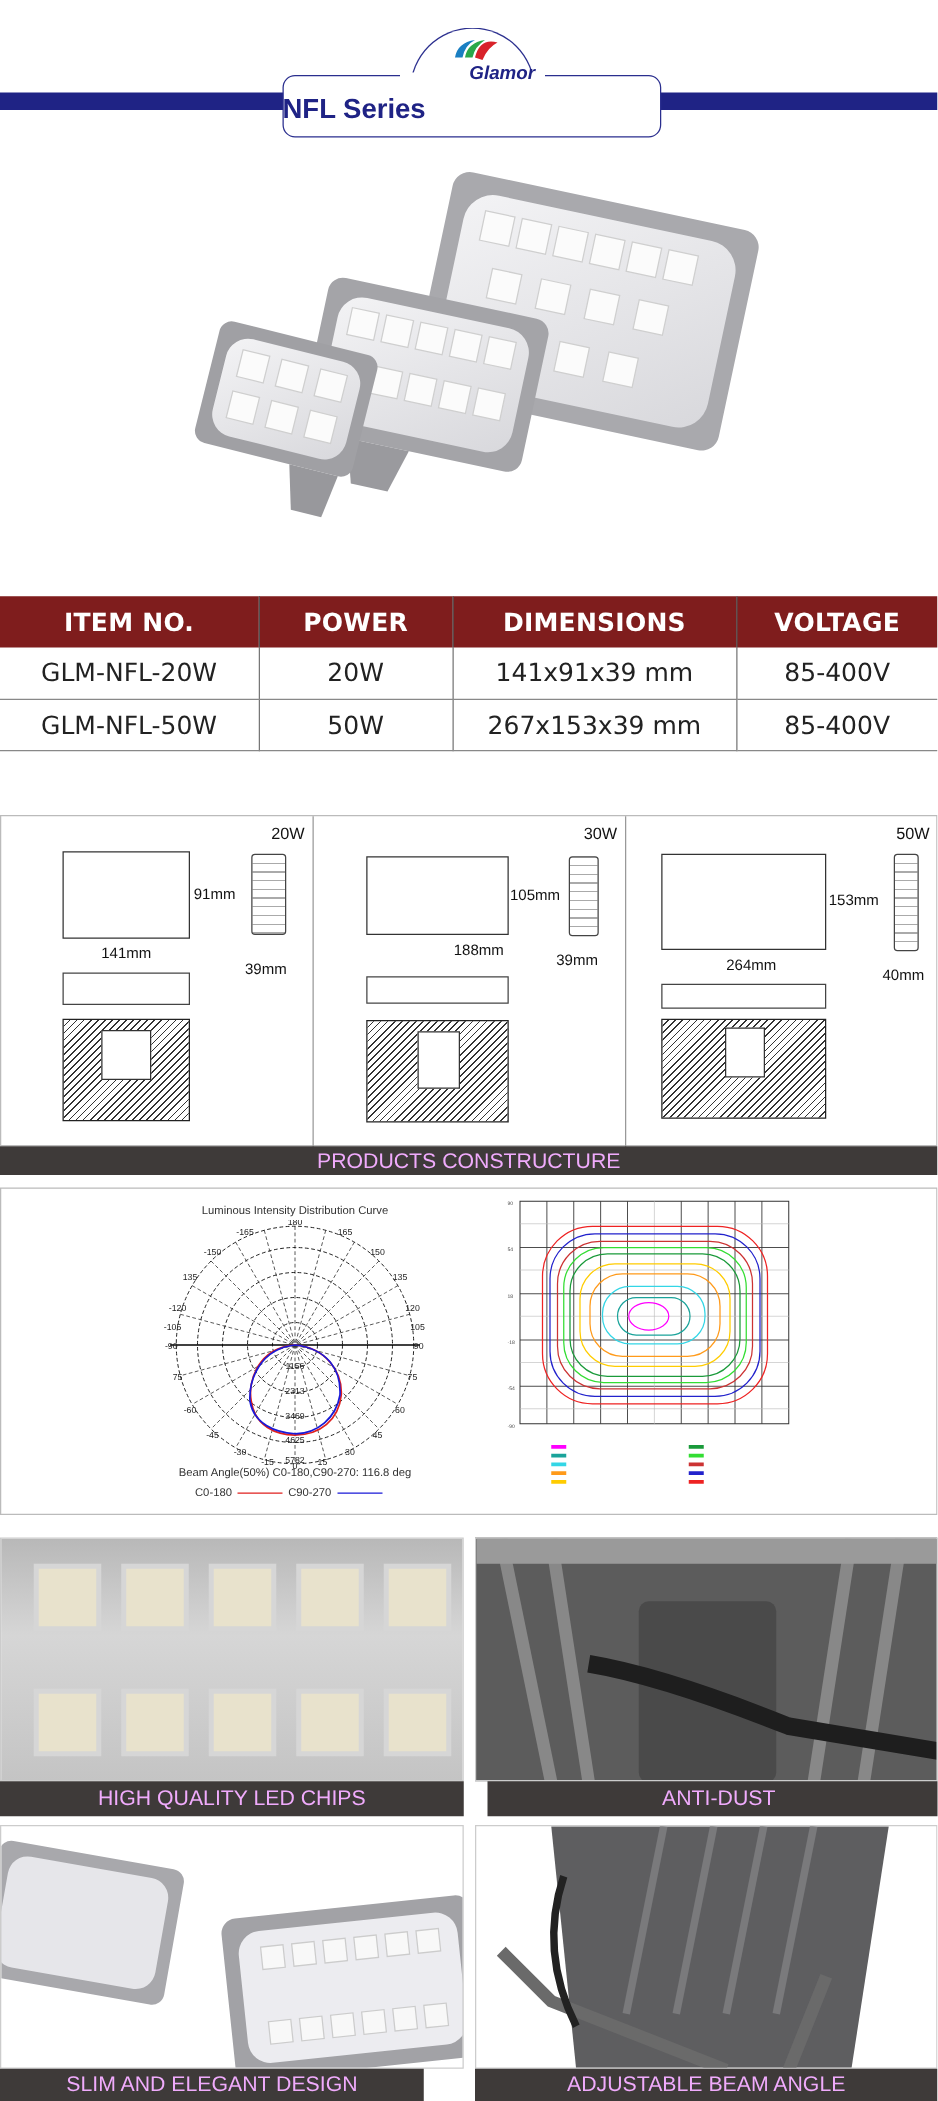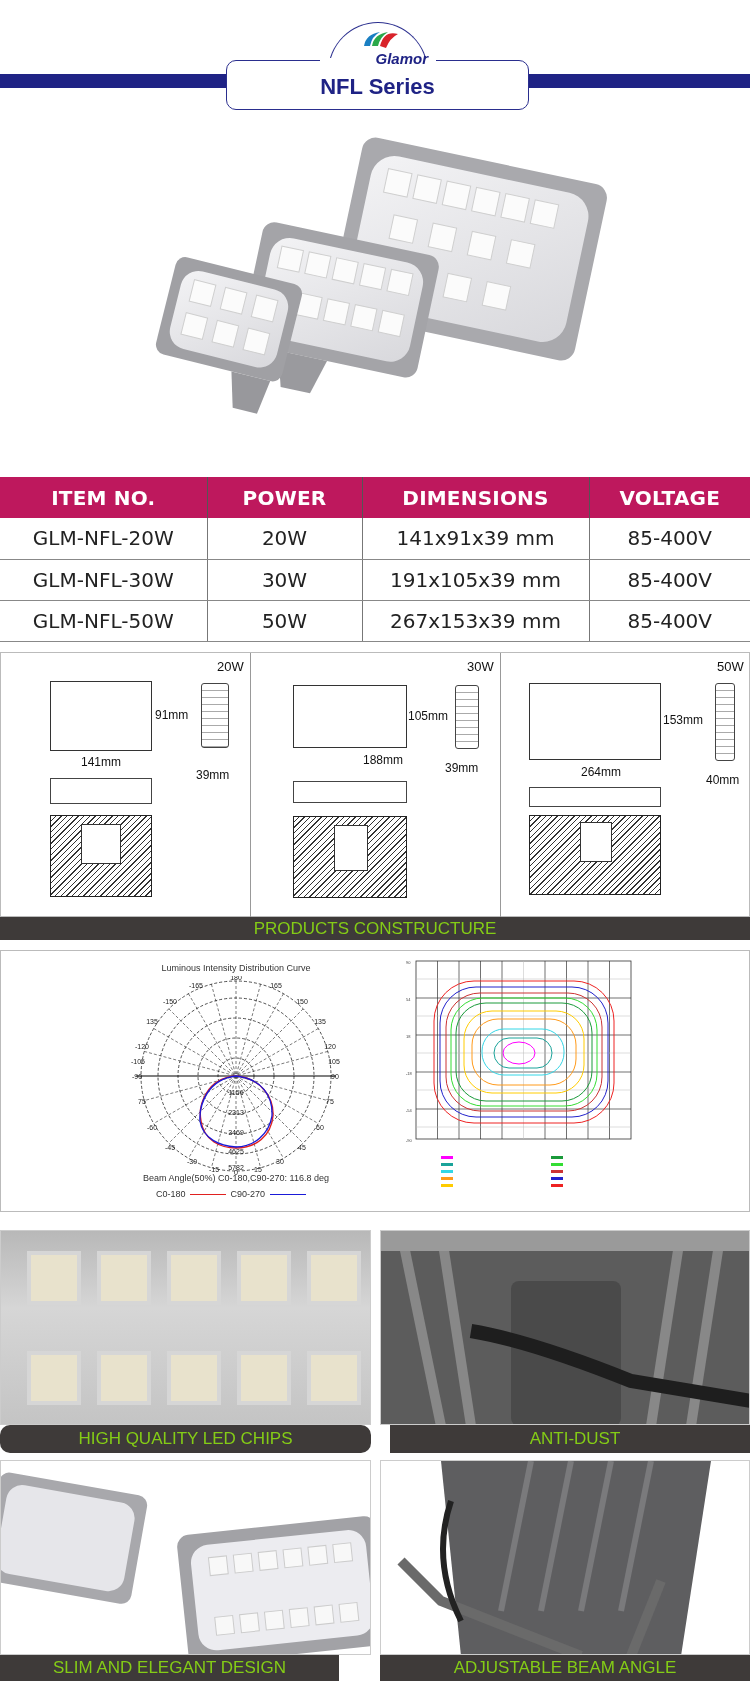--- a/index.html
+++ b/index.html
@@ -5,42 +5,42 @@
   * { box-sizing: border-box; margin: 0; padding: 0; }
   body { width: 750px; height: 1681px; background: #fff; font-family: "Liberation Sans", sans-serif; position: relative; overflow: hidden; }
   .abs { position: absolute; }
 
   
   .hdr-bar { left: 0; top: 74px; width: 750px; height: 14px; background: #1f2385; }
   .hdr-box { left: 226px; top: 60px; width: 303px; height: 50px; background: #fff; border: 1.5px solid #2a2e8e; border-radius: 10px; }
   .hdr-arch { left: 328px; top: 22px; width: 100px; height: 60px; border: 1.5px solid #2a2e8e; border-bottom: none; border-radius: 50px 50px 0 0; background: #fff; }
   .hdr-mask { left: 320px; top: 58px; width: 116px; height: 6px; background: #fff; }
   .logo-text { left: 328px; top: 50px; width: 100px; text-align: right; font-weight: bold; font-style: italic; font-size: 15px; color: #1f2385; }
-  .series-title { left: 226px; top: 74px; width: 303px; text-align: center; font-weight: bold; font-size: 22px; color: #1f2385; }
+  .series-title { left: 226px; top: 74px; width: 303px; font-weight: bold; font-size: 22px; color: #1f2385; }
 
   
   .hero { left: 150px; top: 125px; width: 500px; height: 320px; }
 
   
   .spec-table { left: 0; top: 477px; width: 750px; border-collapse: collapse; }
-  .spec-table th { background: #be185d; color: #fff; font-weight: bold; font-size: 20px; height: 41px; font-family: "DejaVu Sans", sans-serif; letter-spacing: 0.2px; border-right: 1px solid #555; }
+  .spec-table th { background: #7f1d1d; color: #fff; font-weight: bold; font-size: 20px; height: 41px; font-family: "DejaVu Sans", sans-serif; letter-spacing: 0.2px; border-right: 1px solid #555; }
   .spec-table td { font-size: 20px; color: #222; height: 41px; text-align: center; border-right: 1px solid #777; border-bottom: 1px solid #888; font-family: "DejaVu Sans", sans-serif; }
   .spec-table th:last-child, .spec-table td:last-child { border-right: none; }
 
   
   .construct { left: 0; top: 652px; width: 750px; height: 265px; border: 1px solid #bbb; }
   .construct-col { position: absolute; top: 0; height: 265px; border-right: 1px solid #999; }
   .dim-label { position: absolute; font-size: 12px; color: #111; font-family: "Liberation Sans", sans-serif; }
   .watt-label { position: absolute; font-size: 13px; color: #111; }
   .front-rect { position: absolute; border: 1px solid #333; background: #fff; }
   .side-view { position: absolute; border: 1px solid #444; border-radius: 3px; background: repeating-linear-gradient(180deg, #fff 0 6px, #aaa 6px 7px); }
   .bottom-view { position: absolute; border: 1px solid #444; background: #fff; }
   .back-view { position: absolute; border: 1px solid #222; background: repeating-linear-gradient(135deg, #fff 0 3px, #333 3px 4px); }
   .back-inner { position: absolute; background: #fff; border: 1px solid #333; }
-  .banner { position: absolute; background: #3e3a39; color: #84cc16; text-align: center; font-family: "Liberation Sans", sans-serif; font-size: 17px; }
+  .banner { position: absolute; background: #3e3a39; color: #f0abfc; text-align: center; font-family: "Liberation Sans", sans-serif; font-size: 17px; }
 
   
   .chart-area { left: 0; top: 950px; width: 750px; height: 262px; border: 1px solid #bbb; }
   .polar-title { position: absolute; left: 120px; top: 12px; width: 230px; text-align: center; font-size: 9px; color: #333; }
   .beam-note { position: absolute; left: 120px; top: 222px; width: 230px; text-align: center; font-size: 9px; color: #333; }
   .legend-polar { position: absolute; left: 155px; top: 238px; font-size: 9px; color: #333; }
   .iso-legend { position: absolute; left: 440px; top: 195px; width: 220px; font-size: 5px; color: #666; }
 
   
   .photo { position: absolute; overflow: hidden; border: 1px solid #ccc; }
@@ -129,26 +129,20 @@
       <th style="width:155px">POWER</th>
       <th style="width:227px">DIMENSIONS</th>
       <th style="width:161px">VOLTAGE</th>
     </tr>
   </thead>
   <tbody>
     <tr>
       <td>GLM-NFL-20W</td>
       <td>20W</td>
       <td>141x91x39 mm</td>
-      <td>85-400V</td>
-    </tr>
-    <tr>
-      <td>GLM-NFL-30W</td>
-      <td>30W</td>
-      <td>191x105x39 mm</td>
       <td>85-400V</td>
     </tr>
     <tr>
       <td>GLM-NFL-50W</td>
       <td>50W</td>
       <td>267x153x39 mm</td>
       <td>85-400V</td>
     </tr>
   </tbody>
 </table>
@@ -332,21 +326,21 @@
         <rect x="238" y="22" width="50" height="50"></rect>
         <rect x="308" y="22" width="50" height="50"></rect>
       <rect x="28" y="122" width="50" height="50"></rect>
         <rect x="98" y="122" width="50" height="50"></rect>
         <rect x="168" y="122" width="50" height="50"></rect>
         <rect x="238" y="122" width="50" height="50"></rect>
         <rect x="308" y="122" width="50" height="50"></rect>
     </g>
   </svg>
 </div>
-<div class="banner" style="left:0;top:1425px;width:371px;height:28px;line-height:28px;border-radius:10px;">HIGH QUALITY LED CHIPS</div>
+<div class="banner" style="left:0;top:1425px;width:371px;height:28px;line-height:28px;">HIGH QUALITY LED CHIPS</div>
 
 <div class="photo" style="left:380px;top:1230px;width:370px;height:195px;background:#6e6e6e;">
   <svg width="370" height="195">
     <rect width="370" height="195" fill="#5c5c5c"></rect>
     <g stroke="#888" stroke-width="10">
         <line x1="20" y1="0" x2="60" y2="195"></line>
         <line x1="60" y1="0" x2="90" y2="195"></line>
         <line x1="300" y1="0" x2="270" y2="195"></line>
         <line x1="340" y1="0" x2="310" y2="195"></line>
       </g>

